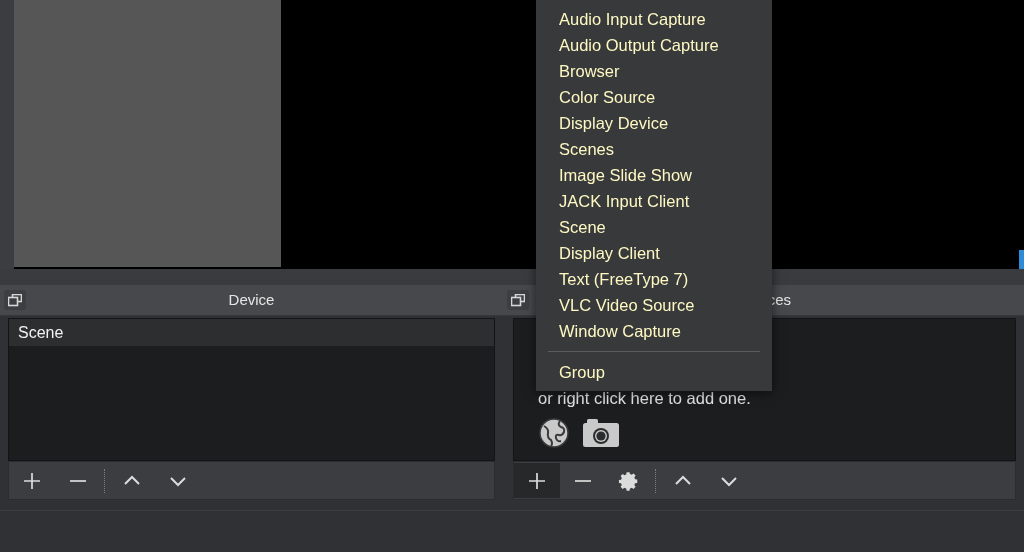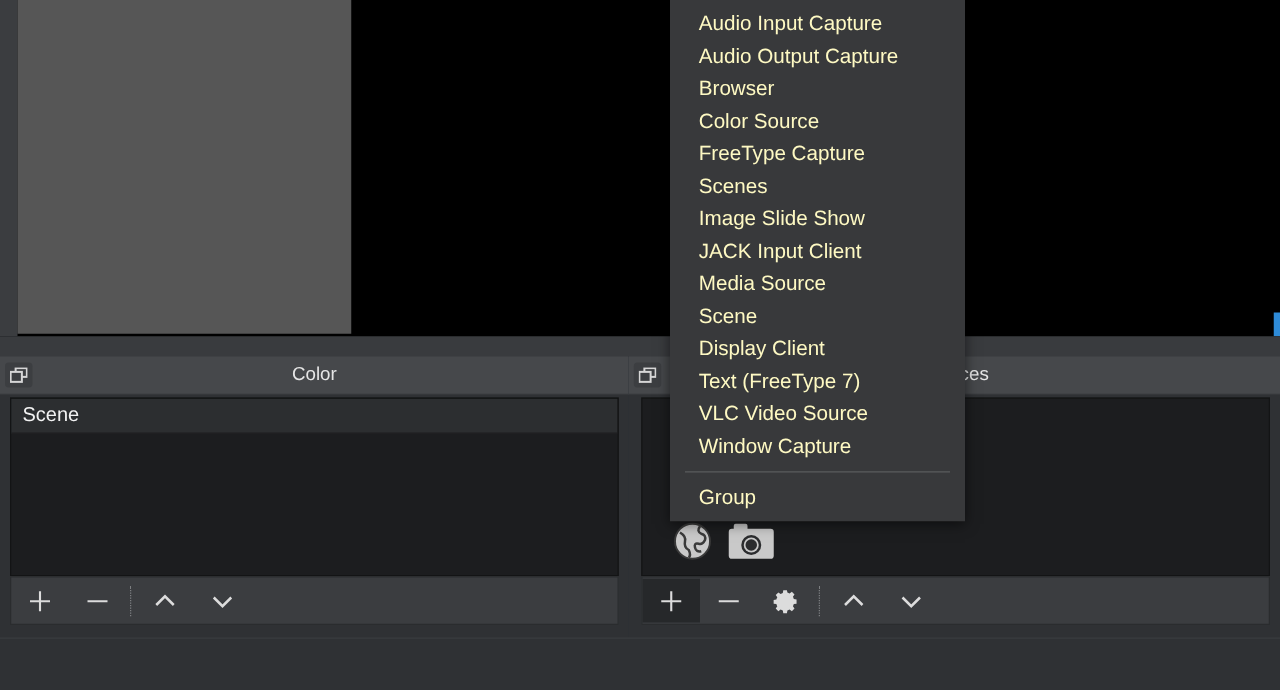--- a/index.html
+++ b/index.html
@@ -208,21 +208,21 @@
   <div class="docks">
 
     <div class="dock dock-scenes">
       <div class="dock-title">
         <div class="float-btn">
           <svg width="14" height="13" viewBox="0 0 14 13">
             <rect x="4.5" y="0.5" width="9" height="7" fill="none" stroke="#d6d6d6" stroke-width="1.6"></rect>
             <rect x="0.5" y="3.5" width="9" height="8" fill="#3c3e41" stroke="#d6d6d6" stroke-width="1.6"></rect>
           </svg>
         </div>
-        <div class="label">Color</div>
+        <div class="label">Device</div>
       </div>
 
       <div class="list-area">
         <div class="scene-row">Scene</div>
       </div>
 
       <div class="toolbar">
         <div class="tb-btn">
           <svg width="22" height="22" viewBox="0 0 22 22">
               <path d="M11 3 V19 M3 11 H19" stroke="#dcdcdc" stroke-width="1.7"></path>
@@ -311,25 +311,24 @@
   </div>
 
   <div class="bottom-bar"></div>
 
   <div class="menu">
     <div id="menu-items">
         <div class="menu-item">Audio Input Capture</div>
         <div class="menu-item">Audio Output Capture</div>
         <div class="menu-item">Browser</div>
         <div class="menu-item">Color Source</div>
-        <div class="menu-item">FreeType Capture</div>
+        <div class="menu-item">Display Device</div>
         <div class="menu-item">Scenes</div>
         <div class="menu-item">Image Slide Show</div>
         <div class="menu-item">JACK Input Client</div>
-        <div class="menu-item">Media Source</div>
         <div class="menu-item">Scene</div>
         <div class="menu-item">Display Client</div>
         <div class="menu-item">Text (FreeType 7)</div>
         <div class="menu-item">VLC Video Source</div>
         <div class="menu-item">Window Capture</div>
       </div>
     <div class="menu-sep"></div>
     <div class="menu-item">Group</div>
   </div>
 

